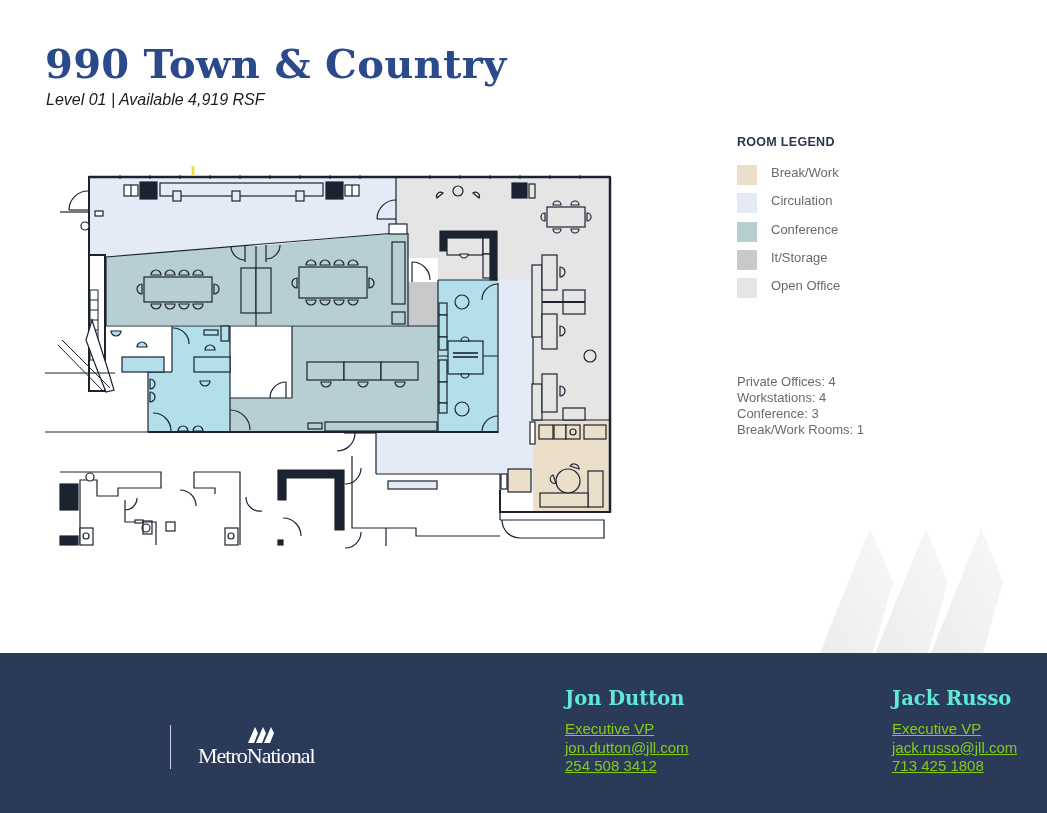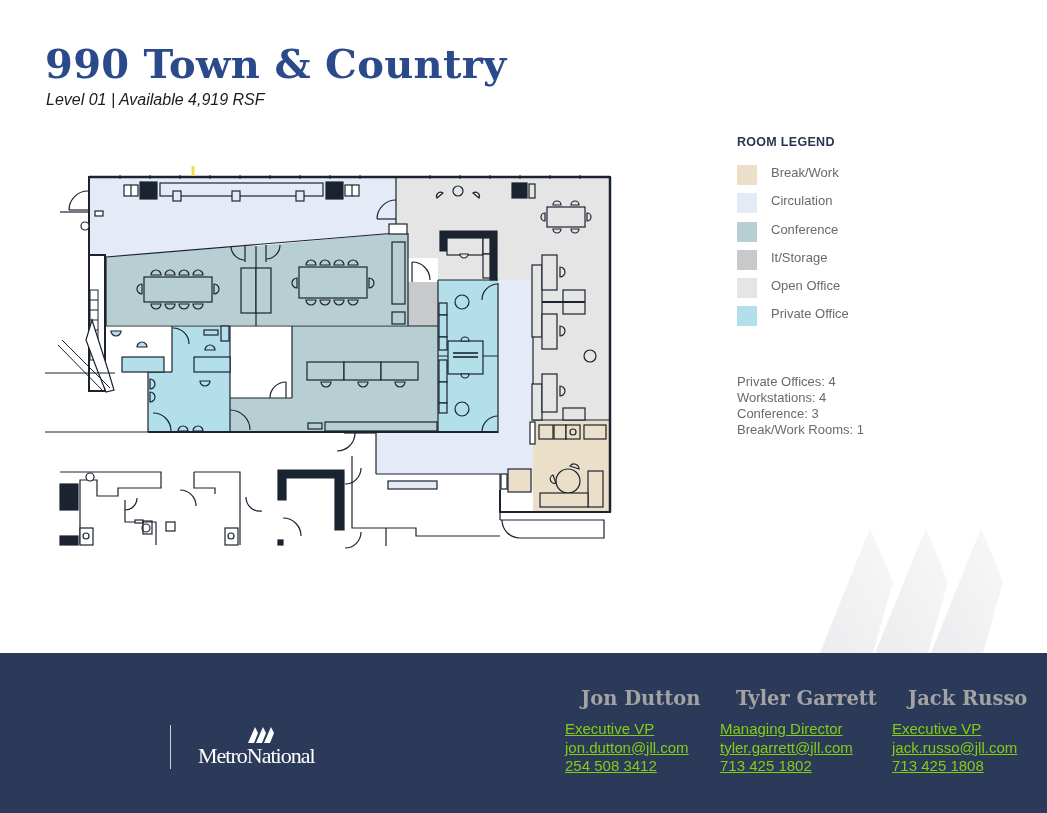--- a/index.html
+++ b/index.html
@@ -14,21 +14,21 @@
   .legend-label{font-size:13px;color:#6a6a6a;}
   .stats{position:absolute;left:737px;top:374px;font-size:13px;line-height:16px;color:#6a6a6a;}
   .chevrons{position:absolute;left:815px;top:525px;}
   .footer{position:absolute;left:0;top:653px;width:1047px;height:160px;background:#2c3a5a;}
   .logo-jll{position:absolute;left:46px;top:74px;display:flex;align-items:center;color:#ffffff;}
   .jll-text{font-family:"DejaVu Serif",serif;font-weight:bold;font-size:27px;letter-spacing:-1px;margin-left:4px;}
   .logo-divider{position:absolute;left:170px;top:72px;width:1px;height:44px;background:#c9cfdb;}
   .logo-mn{position:absolute;left:198px;top:76px;color:#ffffff;}
   .mn-text{font-family:"Liberation Serif",serif;font-size:22px;letter-spacing:-1px;position:absolute;left:0;top:14px;white-space:nowrap;}
   .contact{position:absolute;top:34px;color:#ffffff;}
-  .contact-name{font-family:"DejaVu Serif",serif;font-weight:bold;font-size:19.5px;color:#a3a3a3;margin-bottom:10px;white-space:nowrap;margin-left:16px;}
+  .contact-name{font-family:"DejaVu Serif",serif;font-weight:bold;font-size:19.5px;color:#5eead4;margin-bottom:10px;white-space:nowrap;}
   .contact-line{font-size:15px;color:#84cc16;line-height:18.5px;white-space:nowrap;text-decoration:underline;}
 </style>
 </head>
 <body>
 
 <h1 class="title">990 Town &amp; Country</h1>
 <div class="subtitle">Level 01 | Available 4,919 RSF</div>
 
 <svg class="plan" width="640" height="560" viewBox="0 0 640 560" xmlns="http://www.w3.org/2000/svg">
   <g fill="none" stroke="#1b2330" stroke-width="1.2">
@@ -312,24 +312,20 @@
     <span class="legend-label">Conference</span>
   </div>
   <div class="legend-item">
     <div class="swatch" style="background:#c8c9cb"></div>
     <span class="legend-label">It/Storage</span>
   </div>
   <div class="legend-item">
     <div class="swatch" style="background:#e5e5e6"></div>
     <span class="legend-label">Open Office</span>
   </div>
-  <div class="legend-item">
-    <div class="swatch" style="background:#b2dfea"></div>
-    <span class="legend-label">Private Office</span>
-  </div>
 </div>
 
 <div class="stats">
   <div>Private Offices: 4</div>
   <div>Workstations: 4</div>
   <div>Conference: 3</div>
   <div>Break/Work Rooms: 1</div>
 </div>
 
 <svg class="chevrons" width="200" height="130" viewBox="0 0 200 130" xmlns="http://www.w3.org/2000/svg">
@@ -356,25 +352,19 @@
     </svg>
     <span class="mn-text">MetroNational</span>
   </div>
 
   <div class="contact" style="left:565px;">
     <div class="contact-name">Jon Dutton</div>
     <div class="contact-line">Executive VP</div>
     <div class="contact-line">jon.dutton@jll.com</div>
     <div class="contact-line">254 508 3412</div>
   </div>
-  <div class="contact" style="left:720px;">
-    <div class="contact-name">Tyler Garrett</div>
-    <div class="contact-line">Managing Director</div>
-    <div class="contact-line">tyler.garrett@jll.com</div>
-    <div class="contact-line">713 425 1802</div>
-  </div>
   <div class="contact" style="left:892px;">
     <div class="contact-name">Jack Russo</div>
     <div class="contact-line">Executive VP</div>
     <div class="contact-line">jack.russo@jll.com</div>
     <div class="contact-line">713 425 1808</div>
   </div>
 </div>
 
 </body></html>

